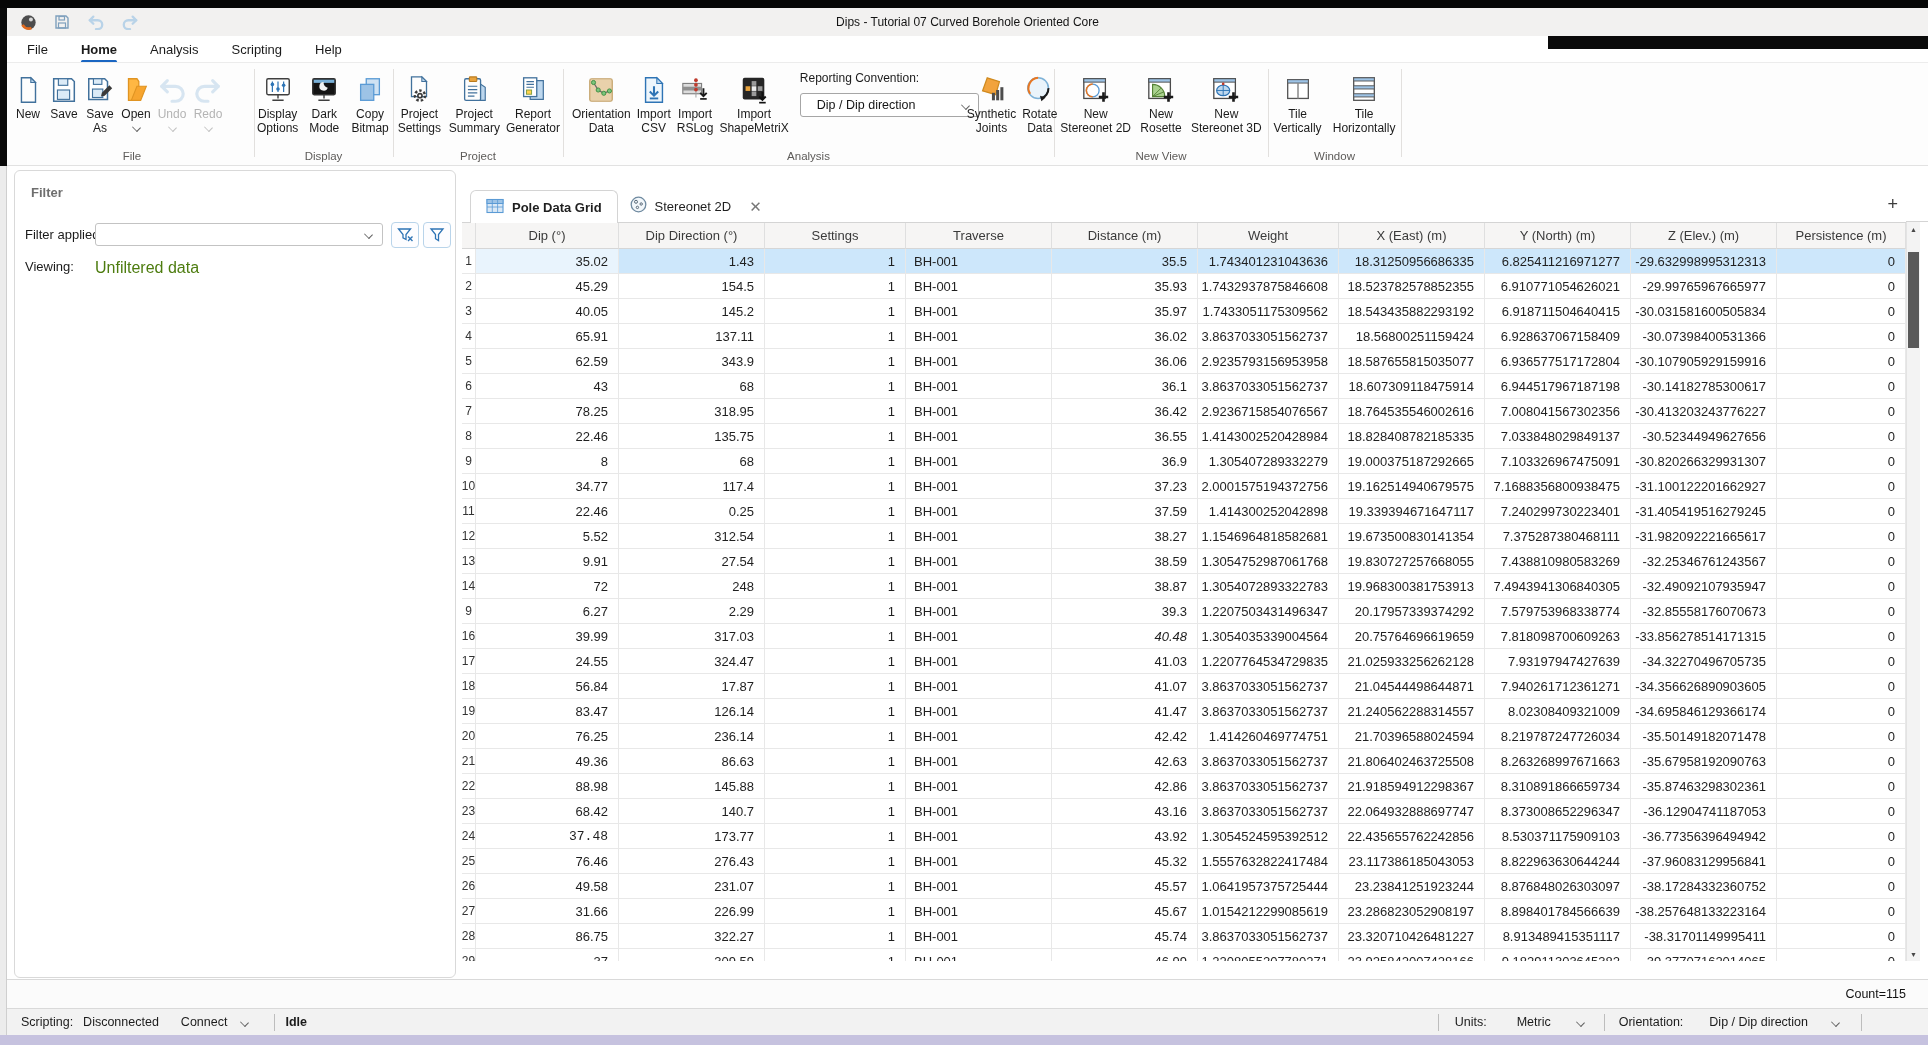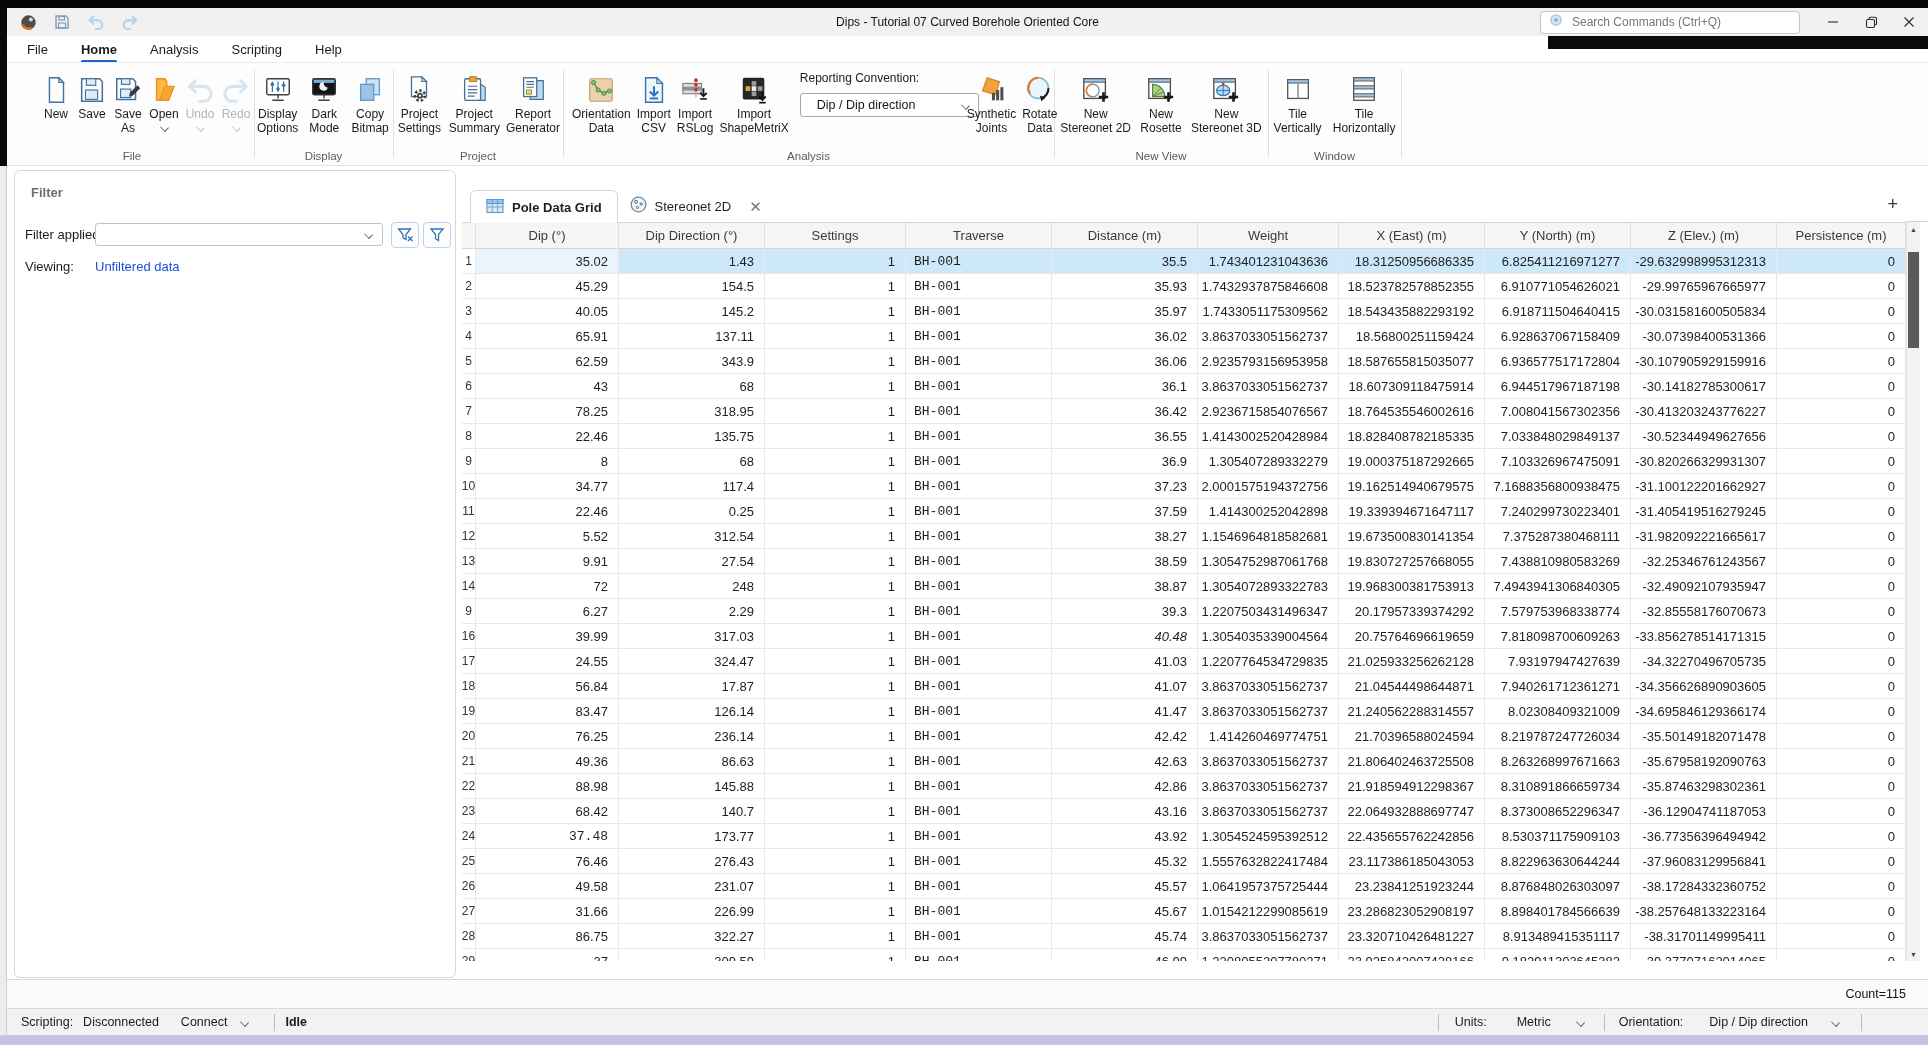--- a/index.html
+++ b/index.html
@@ -24,55 +24,55 @@
   .winbtn{width:38px;height:28px;display:flex;align-items:center;justify-content:center;}
   
   .menubar{position:absolute;left:7px;top:36px;width:1921px;height:26px;background:#fff;display:flex;align-items:center;gap:33px;padding-left:20px;font-size:13px;color:#1b1b1b;}
   .mi{position:relative;cursor:default;}
   .mi.active{font-weight:bold;}
   .mi.active .mi-underline{position:absolute;left:0px;right:0px;bottom:-6px;height:3px;background:#1a66c2;border-radius:2px;}
   
   .ribbon{position:absolute;left:7px;top:62px;width:1921px;height:102px;background:#fdfdfd;border-top:1px solid #ececec;border-bottom:1px solid #e2e2e2;box-sizing:content-box;}
   .rdiv{position:absolute;top:6px;height:88px;width:1px;background:#e2e0de;}
   .rgroup{position:absolute;top:0;height:102px;display:flex;flex-direction:column;}
-  .rbtns{flex:1;display:flex;align-items:flex-start;justify-content:flex-end;padding-top:5px;}
+  .rbtns{flex:1;display:flex;align-items:flex-start;justify-content:flex-start;padding-top:5px;}
   .rbtn{display:flex;flex-direction:column;align-items:center;padding:0 3px;}
   .ric{height:37px;display:flex;align-items:flex-end;justify-content:center;}
   .rlb{font-size:12px;line-height:13.5px;text-align:center;color:#1b1b1b;max-width:58px;margin-top:3px;}
   .rbtn.disabled .rlb{color:#b4b4b4;}
   .rbtn.disabled svg{opacity:.55;}
   .rglabel{font-size:11.5px;color:#5d5b59;text-align:center;padding-bottom:3px;}
   .chev{display:inline-block;width:6px;height:6px;border-right:1.4px solid #5f5f5f;border-bottom:1.4px solid #5f5f5f;transform:rotate(45deg) scaleY(.8);}
   .rchev{margin-top:2px;}
   .rbtn.disabled .chev{border-color:#c0c0c0;}
   .rcblock{display:flex;flex-direction:column;margin:0 8px;width:156px;}
   .rclabel{font-size:12px;color:#1b1b1b;margin:3px 0 8px 0;white-space:nowrap;}
   .rcselect{width:152px;height:22px;border:1px solid #a6a6a6;border-radius:3px;background:#fff;display:flex;align-items:center;justify-content:space-between;padding:0 9px 0 16px;font-size:12.5px;color:#141414;}
   
   .fpanel{position:absolute;left:14px;top:170px;width:442px;height:808px;background:#fff;border:1px solid #d9d9d9;border-radius:6px;box-sizing:border-box;}
   .ftitle{position:absolute;left:16px;top:14px;font-size:13px;font-weight:bold;color:#6e6e6e;}
   .frow-label{position:absolute;font-size:13px;color:#1b1b1b;}
   .fcombo{position:absolute;left:80px;top:52px;width:288px;height:23px;border:1px solid #c3c3c3;border-radius:3px;background:#fff;display:flex;align-items:center;justify-content:flex-end;padding-right:10px;box-sizing:border-box;}
   .fbtn{position:absolute;top:51px;width:28px;height:26px;border:1px solid #b9d4ea;border-radius:4px;background:#fdfdff;display:flex;align-items:center;justify-content:center;box-sizing:border-box;}
-  .fviewval{position:absolute;left:80px;top:88px;font-size:13px;color:#1d4ed8;text-align:right;}
+  .fviewval{position:absolute;left:80px;top:88px;font-size:16px;color:#4d7c0f;text-align:right;}
   
   .tabstrip{position:absolute;left:462px;top:189px;width:1466px;height:33px;display:flex;align-items:flex-end;}
   .tab{display:flex;align-items:center;gap:8px;height:32px;padding:0 12px;font-size:13px;color:#1f1f1f;box-sizing:border-box;}
   .tab.active{background:#fff;border:1px solid #d4d4d4;border-bottom:none;border-radius:6px 6px 0 0;font-weight:bold;height:33px;margin-bottom:-1px;z-index:3;padding:0 15px;margin-left:8px;}
   .tabclose{font-size:15px;color:#777;margin-left:10px;line-height:1;}
   .addtab{position:absolute;right:30px;top:6px;font-size:18px;color:#3c3c3c;line-height:1;}
   .tabline{position:absolute;left:1906px;top:221px;width:22px;height:1px;background:#d4d4d4;}
   
   .gridwrap{position:absolute;left:462px;top:222px;width:1444px;height:739px;overflow:hidden;background:#fff;border-top:1px solid #d4d4d4;box-sizing:border-box;}
   .ghead{display:flex;height:26px;background:#f6f5f4;}
   .hcell{box-sizing:border-box;flex:none;border-right:1px solid #dfdfdf;border-bottom:1px solid #d6d6d6;font-size:13px;color:#3a3a3a;display:flex;align-items:center;justify-content:center;}
   .trow{display:flex;height:25px;}
   .tcell{box-sizing:border-box;flex:none;border-right:1px solid #e8e8e8;border-bottom:1px solid #e8e8e8;font-size:13px;color:#1f1f1f;display:flex;align-items:center;background:#fff;}
   .a-right{justify-content:flex-end;padding-right:10px;}
-  .a-left{justify-content:flex-start;padding-left:8px;font-family:Liberation Mono, monospace;}
+  .a-left{justify-content:flex-start;padding-left:8px;}
   .a-center{justify-content:center;}
   .rownum{font-size:12px;color:#333;justify-content:center;padding:0;}
   .trow.selected .tcell{background:#cde7fb;}
   .trow.selected .tcell.rownum{background:#fff;}
   .trow.selected .tcell.activecell{background:#e9f4fd;}
   
   .vscroll{position:absolute;left:1906px;top:222px;width:14px;height:739px;background:#f3f3f3;border-left:1px solid #e3e3e3;box-sizing:border-box;}
   .varrow{position:absolute;left:0;width:13px;height:14px;font-size:7px;color:#474747;display:flex;align-items:center;justify-content:center;}
   .vthumb{position:absolute;left:1px;width:11px;top:30px;height:96px;background:#5a5a5a;}
   
@@ -110,47 +110,20 @@
           </svg>
       </span>
       <span class="qbtn">
         <svg width="18" height="16" viewBox="0 0 20 18">
             <path d="M13 3 L17 7 L13 11" fill="none" stroke="#b9d3e8" stroke-width="2.6" stroke-linecap="round" stroke-linejoin="round"></path>
             <path d="M17 7 h-9 a5 5 0 0 0 0 10 h2" fill="none" stroke="#b9d3e8" stroke-width="2.6" stroke-linecap="round"></path>
           </svg>
       </span>
     </div>
     <div class="apptitle">Dips - Tutorial 07 Curved Borehole Oriented Core</div>
-    <div class="tbright">
-      <div class="searchbox">
-        <span>
-          <svg width="14" height="14" viewBox="0 0 16 16">
-              <circle cx="8" cy="8" r="6" fill="#d6e6f2" stroke="#9cc0da" stroke-width="1.3"></circle>
-              <circle cx="8" cy="8" r="2.4" fill="#8fb3cf"></circle>
-            </svg>
-        </span>
-        <input type="text" placeholder="Search Commands (Ctrl+Q)" style="">
-      </div>
-      <span class="winbtn">
-        <svg width="12" height="12" viewBox="0 0 12 12">
-            <path d="M1 6h10" stroke="#2b2b2b" stroke-width="1.1"></path>
-          </svg>
-      </span>
-      <span class="winbtn">
-        <svg width="13" height="13" viewBox="0 0 13 13">
-            <rect x="1.5" y="3.5" width="8" height="8" rx="1.5" fill="none" stroke="#2b2b2b" stroke-width="1.1"></rect>
-            <path d="M4 3.2 v-0.5 a1.4 1.4 0 0 1 1.4-1.4 h4.7 a1.4 1.4 0 0 1 1.4 1.4 v4.7 a1.4 1.4 0 0 1 -1.4 1.4 h-0.6" fill="none" stroke="#2b2b2b" stroke-width="1.1"></path>
-          </svg>
-      </span>
-      <span class="winbtn">
-        <svg width="12" height="12" viewBox="0 0 12 12">
-            <path d="M1.5 1.5 L10.5 10.5 M10.5 1.5 L1.5 10.5" stroke="#2b2b2b" stroke-width="1.1"></path>
-          </svg>
-      </span>
-    </div>
   </div>
 
   <div class="menubar">
     <span class="mi">File</span>
     <span class="mi active"><span>Home</span><span class="mi-underline"></span></span>
     <span class="mi">Analysis</span>
     <span class="mi">Scripting</span>
     <span class="mi">Help</span>
   </div>
 

